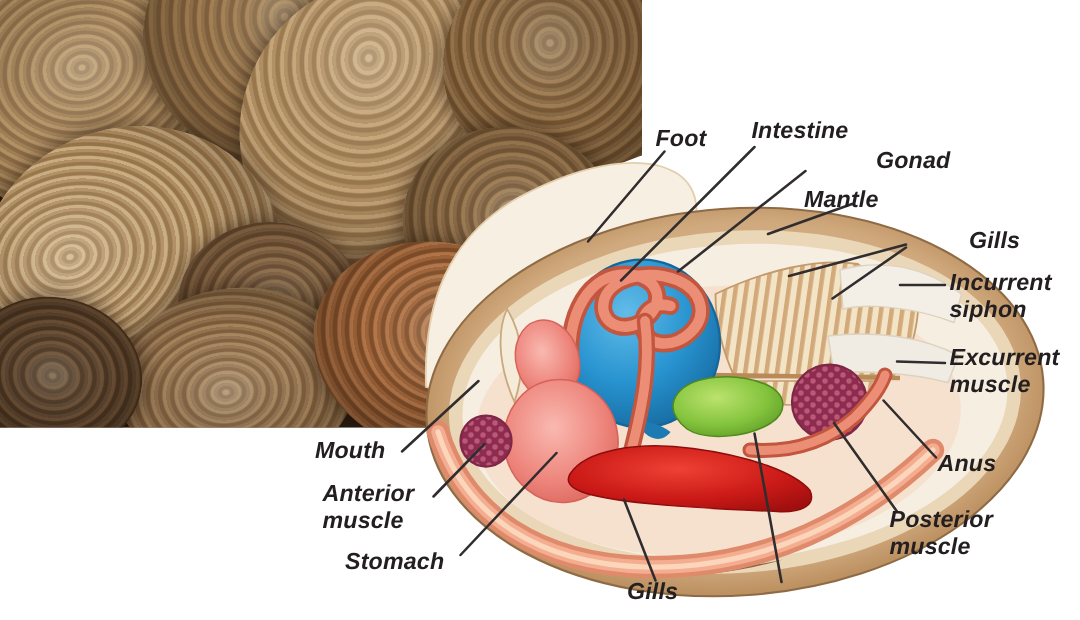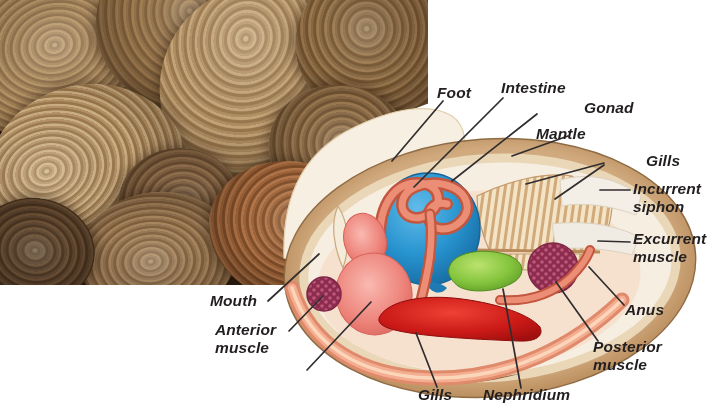--- a/index.html
+++ b/index.html
@@ -182,19 +182,19 @@
   <div class="lbl" style="left:536px;top:99px;margin-left:48px;">Gonad</div>
   <div class="lbl" style="left:536px;top:125px;">Mantle</div>
   <div class="lbl" style="left:606px;top:152px;margin-left:40px;">Gills</div>
   <div class="lbl" style="left:633px;top:180px;">Incurrent
 siphon</div>
   <div class="lbl" style="left:633px;top:230px;">Excurrent
 muscle</div>
   <div class="lbl" style="left:625px;top:301px;">Anus</div>
   <div class="lbl" style="left:566px;top:338px;margin-left:27px;">Posterior
 muscle</div>
-  <div class="lbl" style="left:483px;top:386px;">Nephridium</div>
   <div class="lbl" style="left:418px;top:386px;">Gills</div>
+  <div class="lbl" style="left:230px;top:366px;">Stomach</div>
   <div class="lbl" style="left:215px;top:321px;">Anterior
 muscle</div>
   <div class="lbl" style="left:210px;top:292px;">Mouth</div>
 
 </div>
 
 </body></html>

